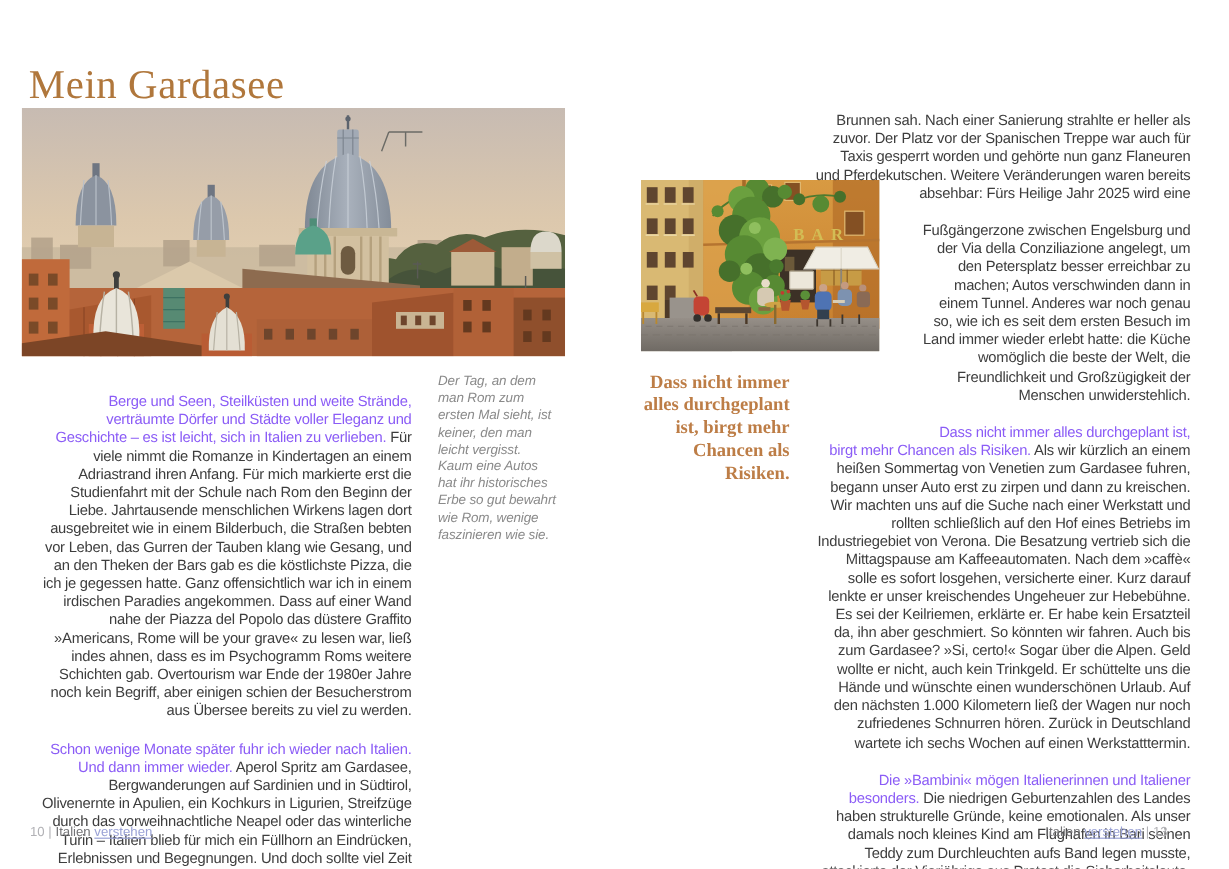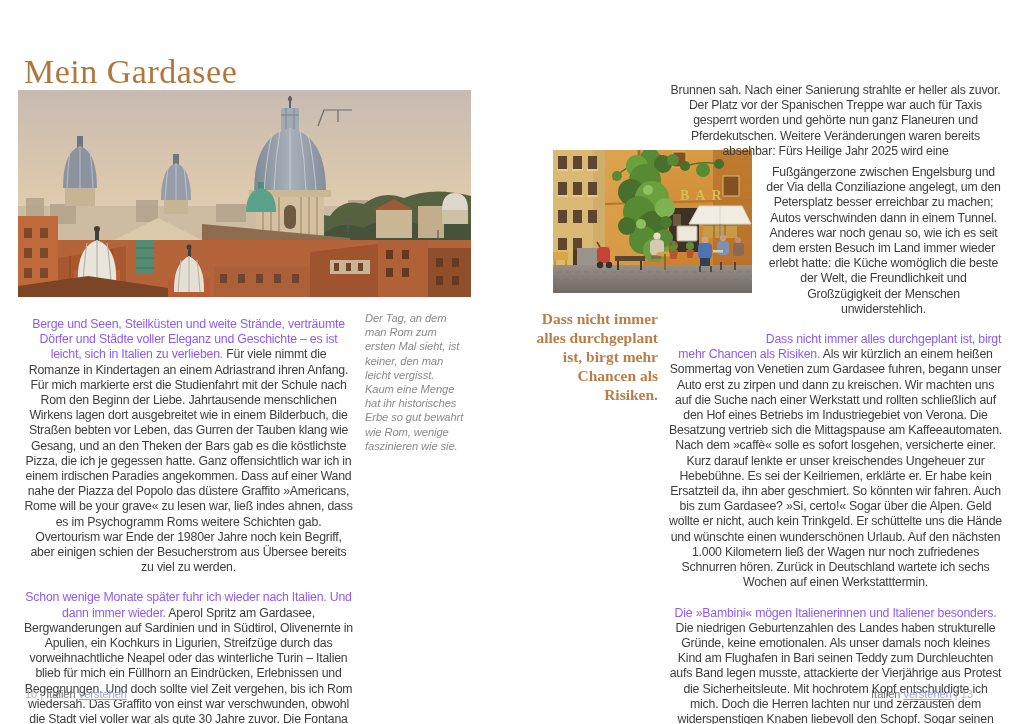--- a/index.html
+++ b/index.html
@@ -11,38 +11,38 @@
   .page-title{
     position:absolute;left:24px;top:30px;
     font-family:"Liberation Serif","DejaVu Serif",serif;
     font-size:34px;line-height:38px;font-weight:500;color:#b0773c;letter-spacing:.5px;
   }
   .rome-photo{position:absolute;left:18px;top:90px;width:453px;height:207px;overflow:hidden;}
   .left-text{position:absolute;left:18px;top:311px;width:446px;display:flex;}
   .main-col{width:341px;flex:none;}
   .caption-col{width:99px;flex:none;margin-left:6px;}
   .body-text{
-    font-size:12.3px;line-height:15.2px;letter-spacing:-0.2px;margin:6px;
-    text-align:center;color:#3d3d3d;
+    font-size:12.3px;line-height:15.2px;letter-spacing:-0.2px;margin:16px;
+    text-align:right;color:#3d3d3d;
   }
   .body-text + .body-text{margin-top:15px;}
   .lead{color:#8b5cf6;}
   .caption{
     font-size:11.2px;line-height:14.2px;letter-spacing:-0.1px;
     font-style:italic;color:#8a8a8a;margin:0;
   }
   .footer{position:absolute;top:688px;font-size:11px;letter-spacing:0;color:#b2b2b6;}
   .footer-left{left:25px;}
   .footer-right{left:628px;width:345px;text-align:right;}
   .footer .book{font-weight:normal;color:#737376;}
   .footer .series{color:#9aa2d6;text-decoration:underline;}
   
   .right-col{position:absolute;left:663px;top:77px;width:345px;}
   .wrap-spacer{float:left;width:102px;height:174px;}
-  .street-photo{position:absolute;left:553px;top:150px;width:199px;height:143px;overflow:hidden;}
+  .street-photo{position:absolute;left:534px;top:150px;width:199px;height:143px;overflow:hidden;}
   .pull-quote{
     position:absolute;left:526px;top:309px;width:132px;text-align:right;
     font-family:"Liberation Serif","DejaVu Serif",serif;font-weight:bold;
     font-size:15.5px;line-height:19px;color:#bd7d46;
   }
   p{margin:0;}
   .joined{margin-top:0 !important;}
   figure{margin:0;}
 </style>
 </head>
@@ -185,21 +185,21 @@
     <path d="M330,142 v-14 M333,130 h-7 M420,150 v-10" stroke="#5a5a55" stroke-width="1.2"></path>
   </svg>
 </figure>
 
 <div class="left-text">
   <div class="main-col">
     <p class="body-text"><span class="lead">Berge und Seen, Steilküsten und weite Strände, verträumte Dörfer und Städte voller Eleganz und Geschichte – es ist leicht, sich in Italien zu verlieben. </span><span>Für viele nimmt die Romanze in Kindertagen an einem Adriastrand ihren Anfang. Für mich markierte erst die Studienfahrt mit der Schule nach Rom den Beginn der Liebe. Jahrtausende menschlichen Wirkens lagen dort ausgebreitet wie in einem Bilderbuch, die Straßen bebten vor Leben, das Gurren der Tauben klang wie Gesang, und an den Theken der Bars gab es die köstlichste Pizza, die ich je gegessen hatte. Ganz offensichtlich war ich in einem irdischen Paradies angekommen. Dass auf einer Wand nahe der Piazza del Popolo das düstere Graffito »Americans, Rome will be your grave« zu lesen war, ließ indes ahnen, dass es im Psychogramm Roms weitere Schichten gab. Overtourism war Ende der 1980er Jahre noch kein Begriff, aber einigen schien der Besucherstrom aus Übersee bereits zu viel zu werden.</span></p>
     <p class="body-text"><span class="lead">Schon wenige Monate später fuhr ich wieder nach Italien. Und dann immer wieder. </span><span>Aperol Spritz am Gardasee, Bergwanderungen auf Sardinien und in Südtirol, Olivenernte in Apulien, ein Kochkurs in Ligurien, Streifzüge durch das vorweihnachtliche Neapel oder das winterliche Turin – Italien blieb für mich ein Füllhorn an Eindrücken, Erlebnissen und Begegnungen. Und doch sollte viel Zeit vergehen, bis ich Rom wiedersah. Das Graffito von einst war verschwunden, obwohl die Stadt viel voller war als gute 30 Jahre zuvor. Die Fontana di Trevi konnte ich nur erahnen, bis sich eine Lücke in der Menge öffnete und ich den</span></p>
   </div>
   <div class="caption-col">
-    <p class="caption">Der Tag, an dem man Rom zum ersten Mal sieht, ist keiner, den man leicht vergisst. Kaum eine Menge hat ihr historisches Erbe so gut bewahrt wie Rom, wenige faszinieren wie sie.</p>
+    <p class="caption">Der Tag, an dem man Rom zum ersten Mal sieht, ist keiner, den man leicht vergisst. Kaum eine Autos hat ihr historisches Erbe so gut bewahrt wie Rom, wenige faszinieren wie sie.</p>
   </div>
 </div>
 
 <div class="footer footer-left">
   <span>10 |</span>
   <span class="book">Italien</span>
   <span class="series">verstehen</span>
 </div>
 
 <figure class="street-photo">

